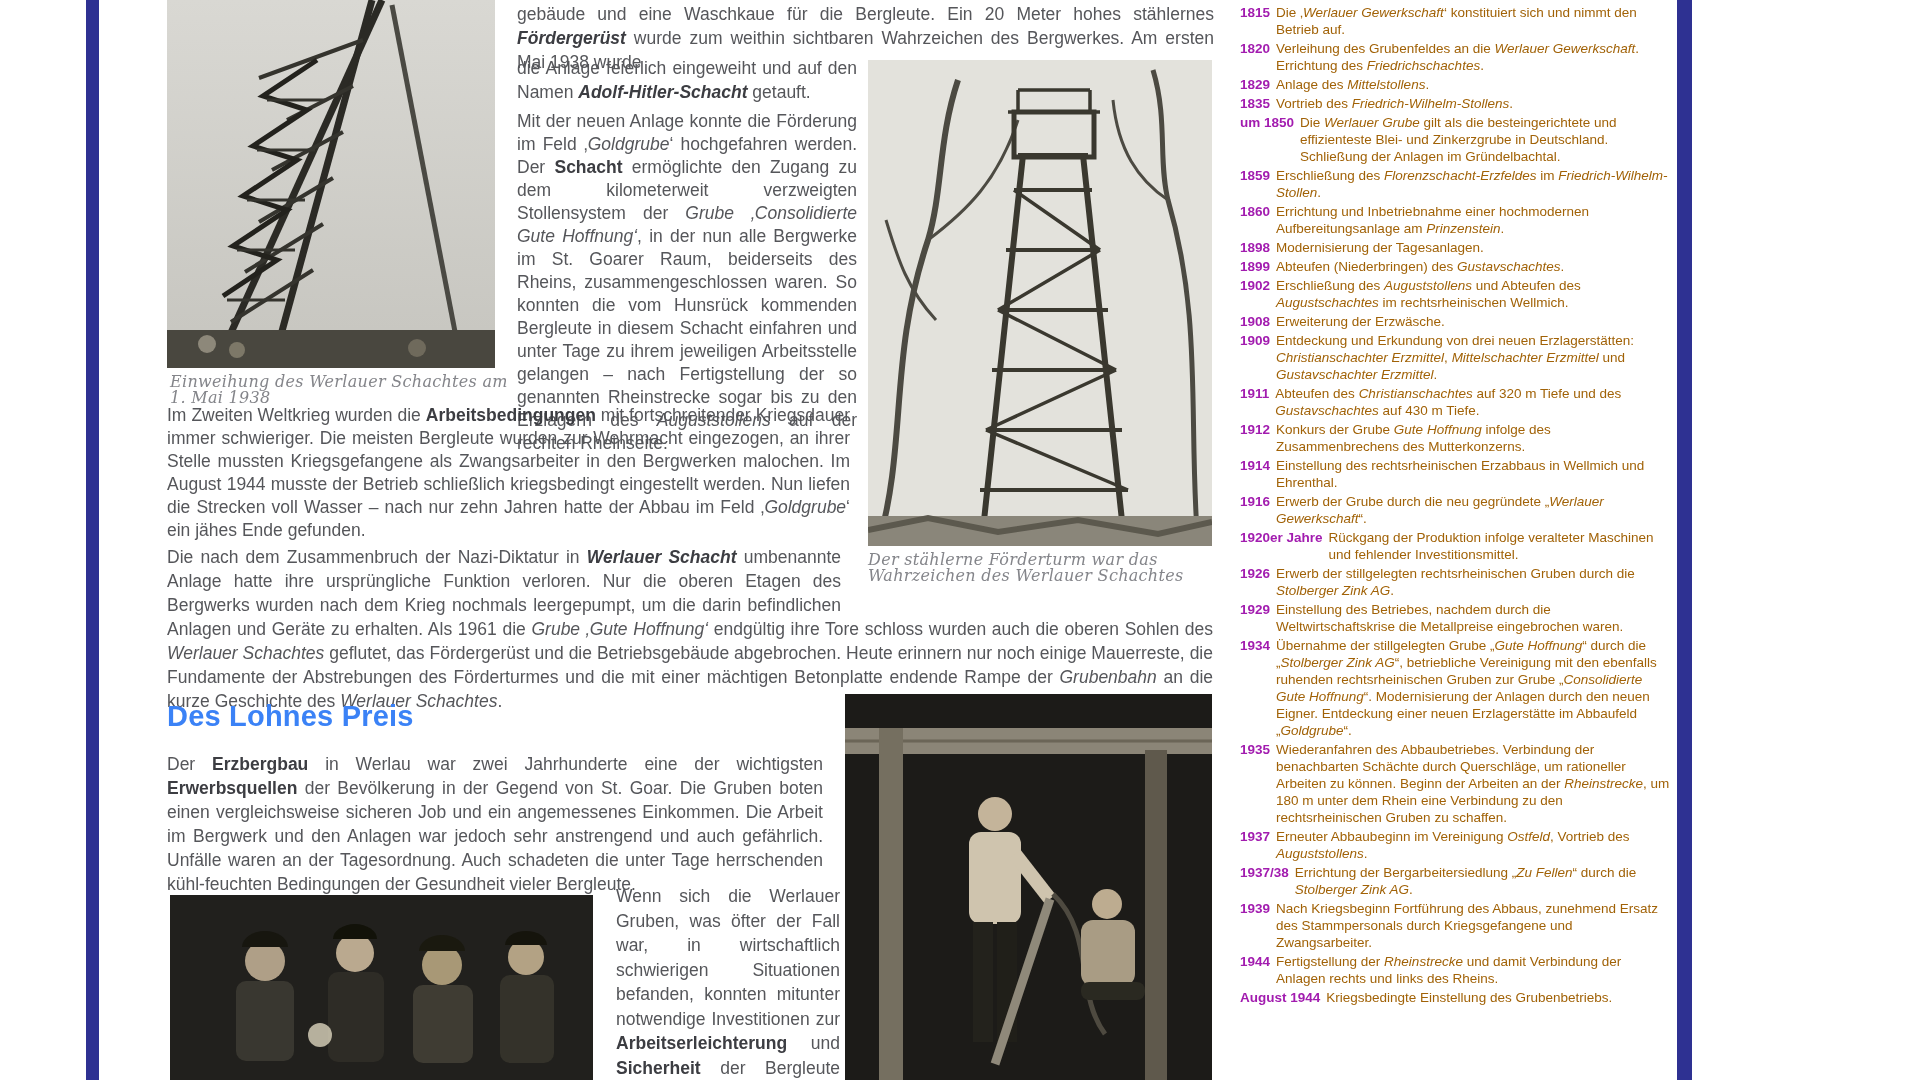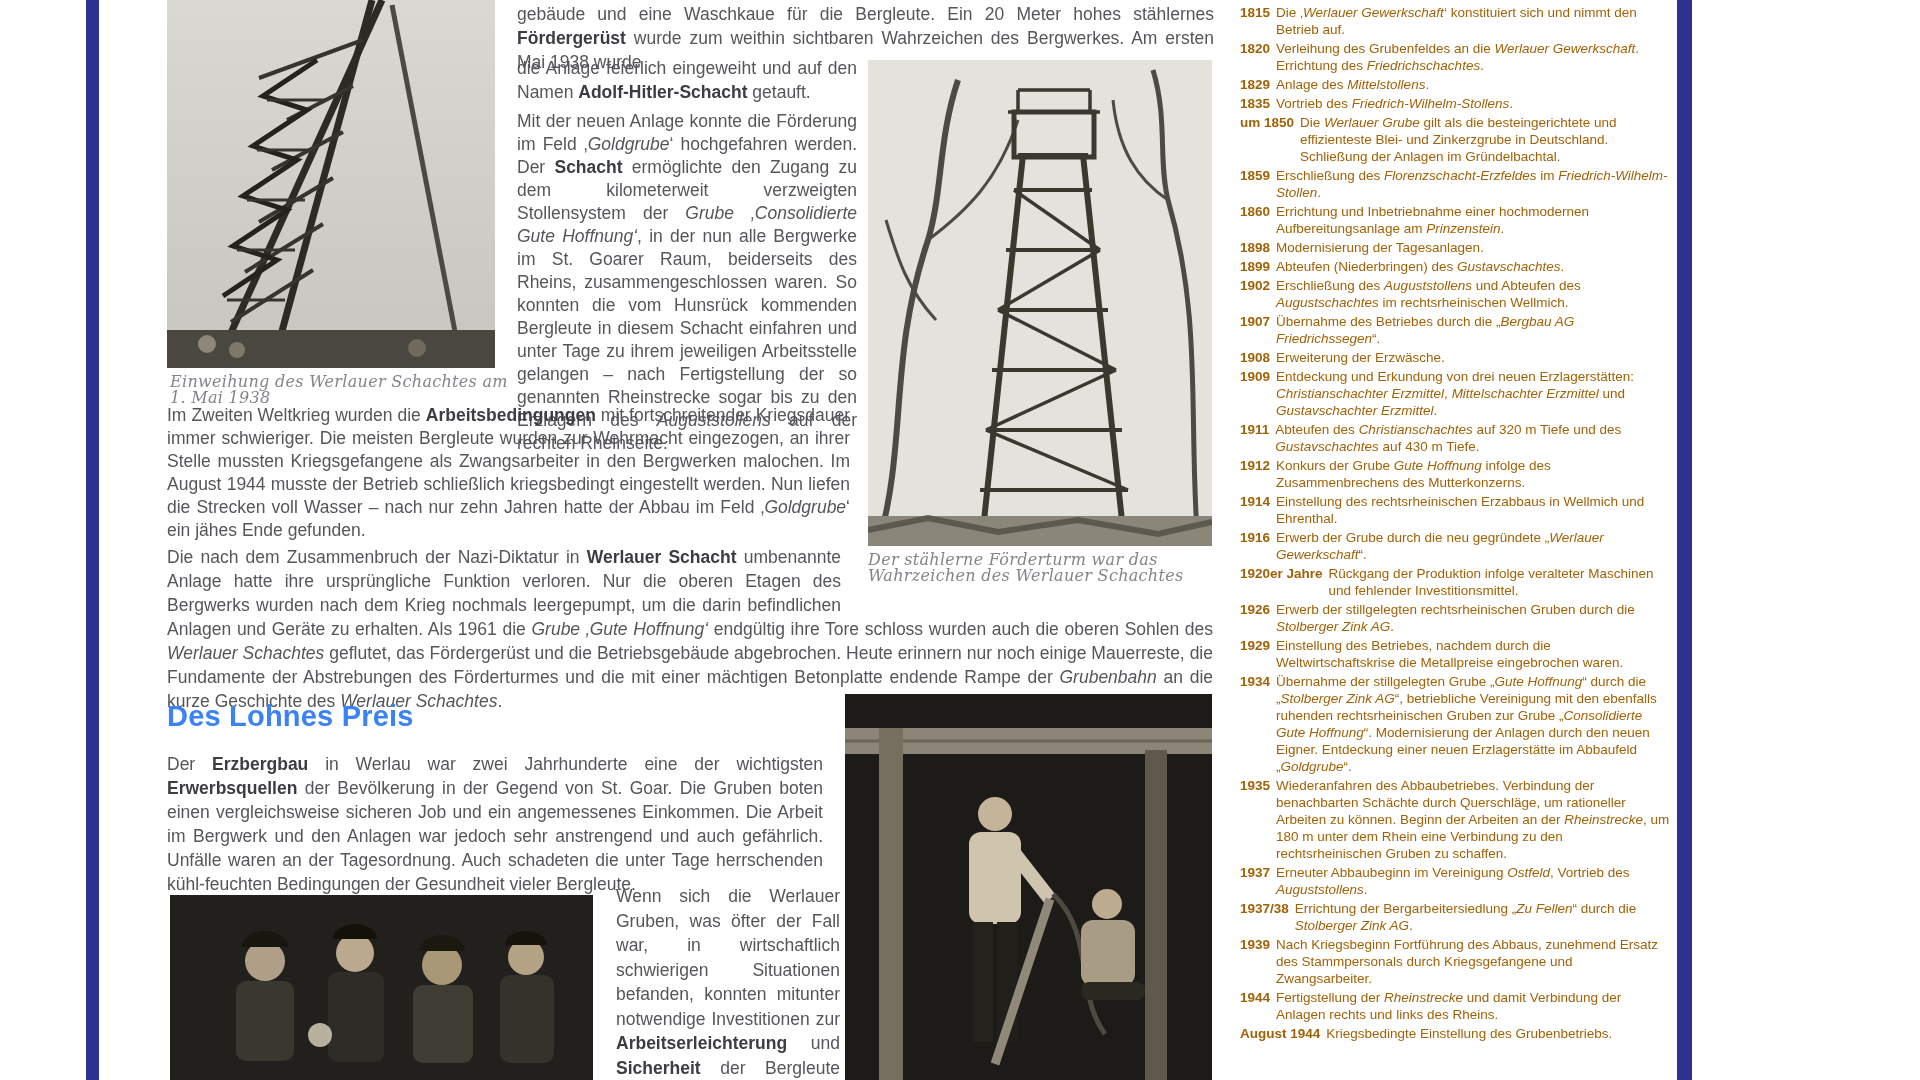--- a/index.html
+++ b/index.html
@@ -8,32 +8,32 @@
   .bar{position:absolute;top:0;height:1080px;background:#2e3192;}
   .bar-left{left:86px;width:13px;}
   .bar-right{left:1677px;width:15px;}
 
   .photo{position:absolute;overflow:hidden;background:#d8d7d2;}
   .photo svg{display:block;width:100%;height:100%;}
 
   .art{position:absolute;font-size:17.5px;line-height:24px;text-align:justify;color:#55565a;}
   .art .b{font-weight:bold;color:#3c3d42;}
   .art .i{font-style:italic;}
-  .art .bi{font-weight:bold;color:#3c3d42;}
+  .art .bi{font-weight:bold;font-style:italic;color:#3c3d42;}
 
   .caption{position:absolute;font-family:"DejaVu Serif",serif;font-style:italic;
            font-size:16px;line-height:16px;color:#84858a;letter-spacing:.3px;}
 
   .h2{position:absolute;font-size:29px;font-weight:bold;color:#3b82f6;letter-spacing:.2px;}
 
   .cap-hole{float:right;width:372px;height:52px;}
 
   .timeline{position:absolute;left:1240px;top:4px;width:432px;}
   .tl-entry{display:flex;gap:6px;margin-bottom:2px;font-size:13.5px;line-height:17px;}
-  .tl-year{font-weight:bold;color:#a16207;white-space:nowrap;}
+  .tl-year{font-weight:bold;color:#a21caf;white-space:nowrap;}
   .tl-text{flex:1;color:#a16207;}
   .tl-text .i{font-style:italic;}
 </style>
 </head>
 <body>
 
 <div class="page">
 
   <div class="bar bar-left"></div>
   <div class="bar bar-right"></div>
@@ -196,24 +196,20 @@
       <div class="tl-entry">
         <span class="tl-year">1899</span>
         <span class="tl-text"><span>Abteufen (Niederbringen) des </span><span class="i">Gustavschachtes</span><span>.</span></span>
       </div>
 
       <div class="tl-entry">
         <span class="tl-year">1902</span>
         <span class="tl-text"><span>Erschließung des </span><span class="i">Auguststollens</span><span> und Abteufen des </span><span class="i">Augustschachtes</span><span> im rechtsrheinischen Wellmich.</span></span>
       </div>
 
-      <div class="tl-entry">
-        <span class="tl-year">1907</span>
-        <span class="tl-text"><span>Übernahme des Betriebes durch die „</span><span class="i">Bergbau AG Friedrichssegen</span><span>“.</span></span>
-      </div>
 
       <div class="tl-entry">
         <span class="tl-year">1908</span>
         <span class="tl-text"><span>Erweiterung der Erzwäsche.</span></span>
       </div>
 
       <div class="tl-entry">
         <span class="tl-year">1909</span>
         <span class="tl-text"><span>Entdeckung und Erkundung von drei neuen Erzlagerstätten: </span><span class="i">Christianschachter Erzmittel</span><span>, </span><span class="i">Mittelschachter Erzmittel</span><span> und </span><span class="i">Gustavschachter Erzmittel</span><span>.</span></span>
       </div>

